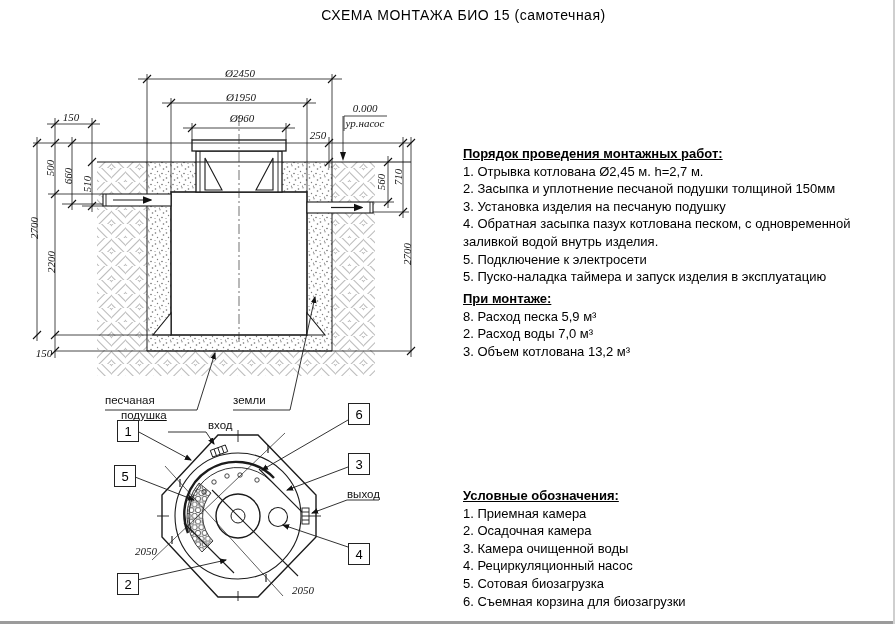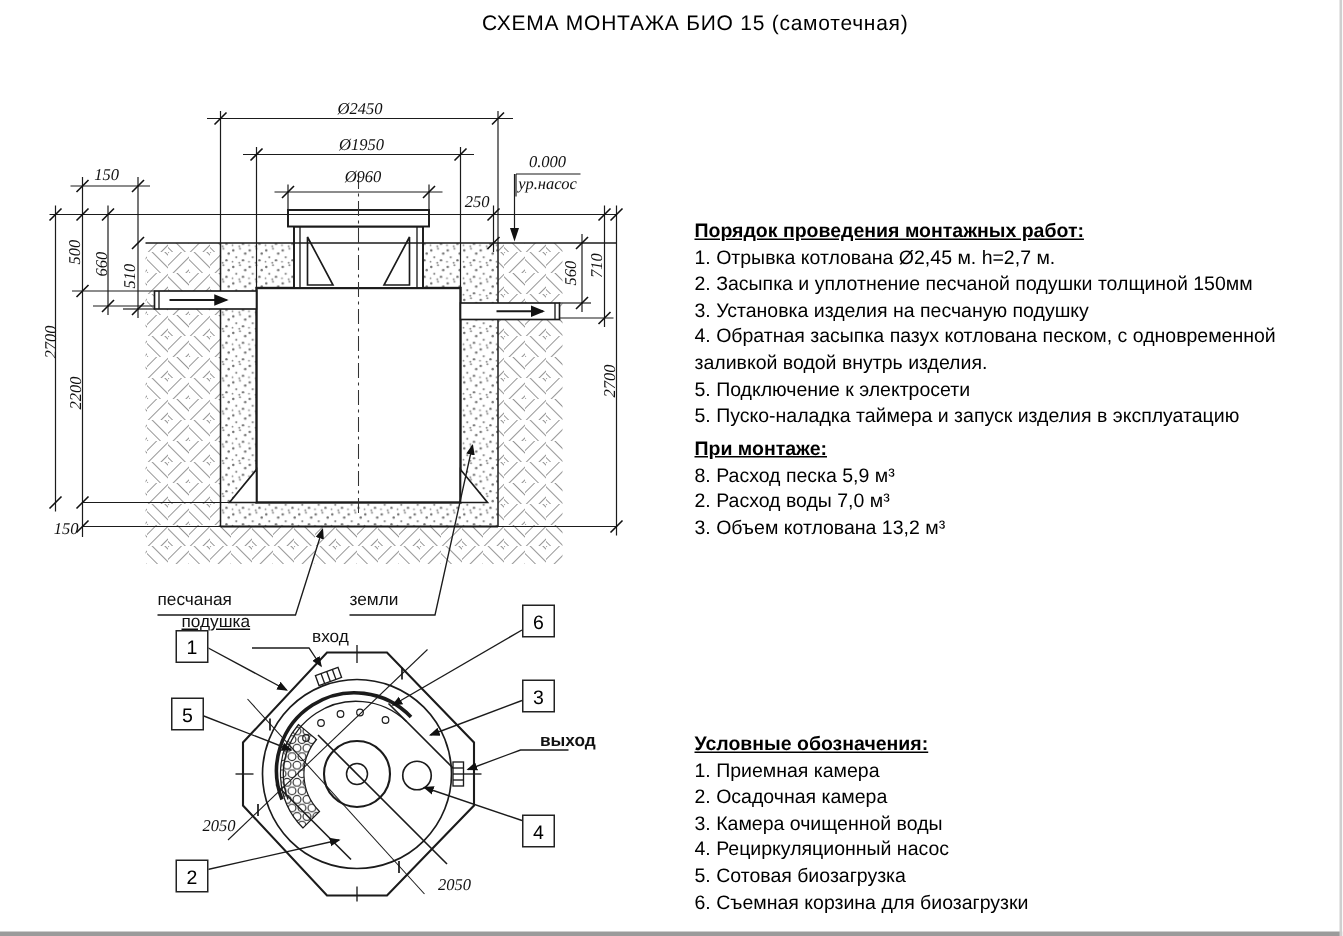--- a/index.html
+++ b/index.html
@@ -290,21 +290,21 @@
   <div class="dim cc" style="left:44px;top:353px;">150</div>
   <div class="dim rot" style="left:381px;top:182px;">560</div>
   <div class="dim rot" style="left:398px;top:177px;">710</div>
   <div class="dim rot" style="left:407px;top:254px;">2700</div>
 
   <div class="lbl" style="left:105px;top:394px;">песчаная</div>
   <div class="lbl" style="left:121px;top:409px;text-decoration:underline;">подушка</div>
   <div class="lbl" style="left:233px;top:394px;">земли</div>
 
   <div class="lbl" style="left:168px;top:419px;margin-left:40px;">вход</div>
-  <div class="lbl" style="left:360px;top:488px;font-weight:bold;">выход</div>
+  <div class="lbl" style="left:347px;top:488px;">выход</div>
   <div class="dim cc" style="left:146px;top:551px;">2050</div>
   <div class="dim cc" style="left:303px;top:590px;">2050</div>
 
   <div class="callout" style="left:117px;top:420px;">1</div>
   <div class="callout" style="left:114px;top:465px;">5</div>
   <div class="callout" style="left:117px;top:573px;">2</div>
   <div class="callout" style="left:348px;top:403px;">6</div>
   <div class="callout" style="left:348px;top:453px;">3</div>
   <div class="callout" style="left:348px;top:543px;">4</div>
 

